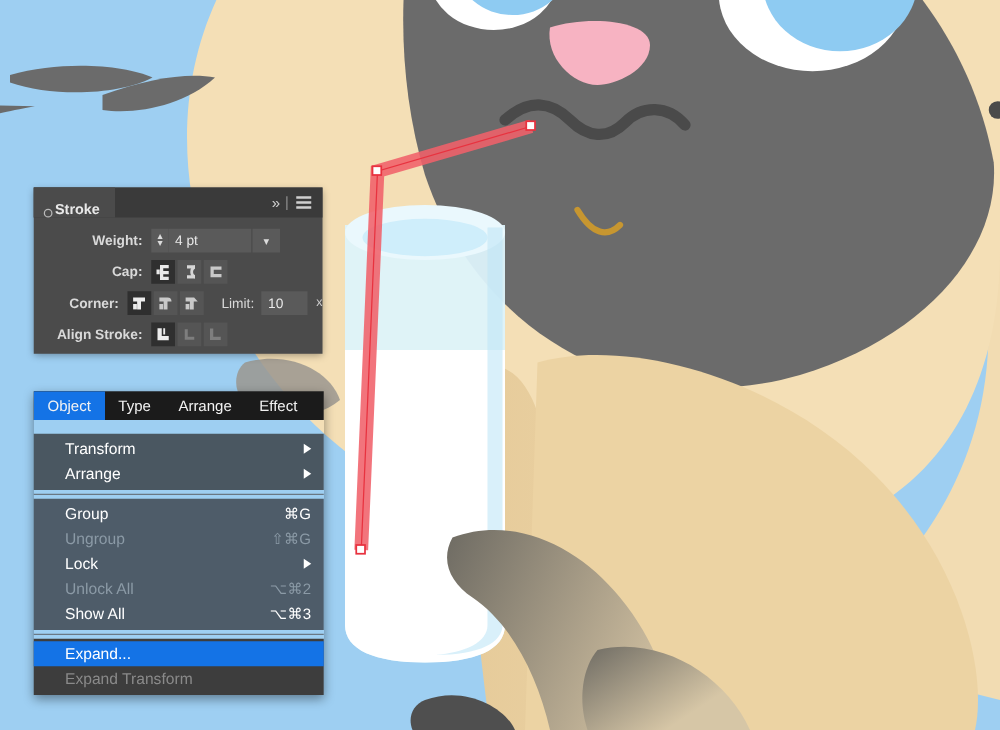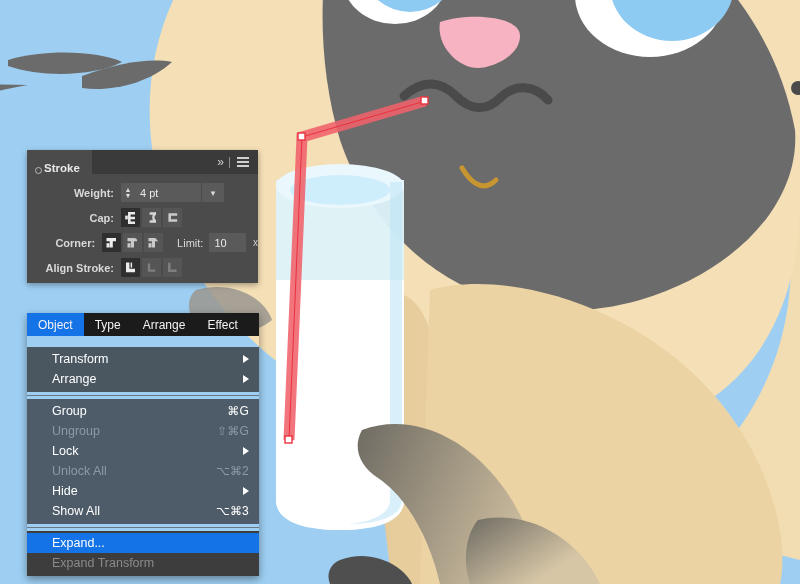--- a/index.html
+++ b/index.html
@@ -398,24 +398,20 @@
       </div>
       <div class="mi">
         <span>Lock</span>
         <span class="arrow"></span>
       </div>
       <div class="mi disabled">
         <span>Unlock All</span>
         <span class="short">⌥⌘2</span>
       </div>
       <div class="mi">
-        <span>Hide</span>
-        <span class="arrow"></span>
-      </div>
-      <div class="mi">
         <span>Show All</span>
         <span class="short">⌥⌘3</span>
       </div>
     </div>
     <div class="sep"></div>
 
     <div class="menulist grp-c">
       <div class="mi sel">
         <span>Expand...</span>
       </div>

